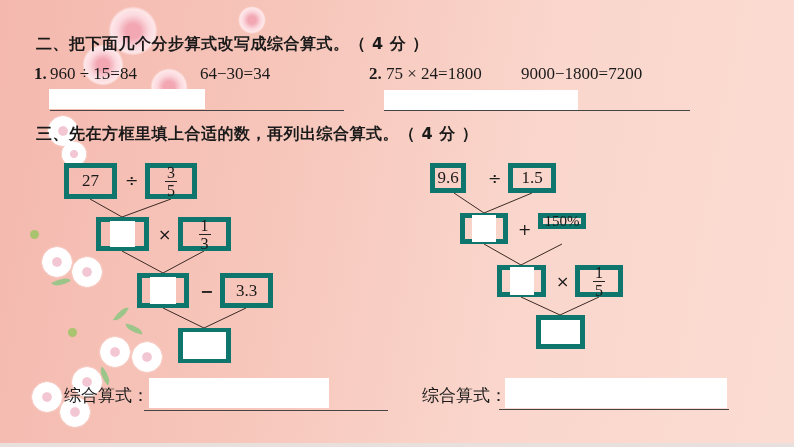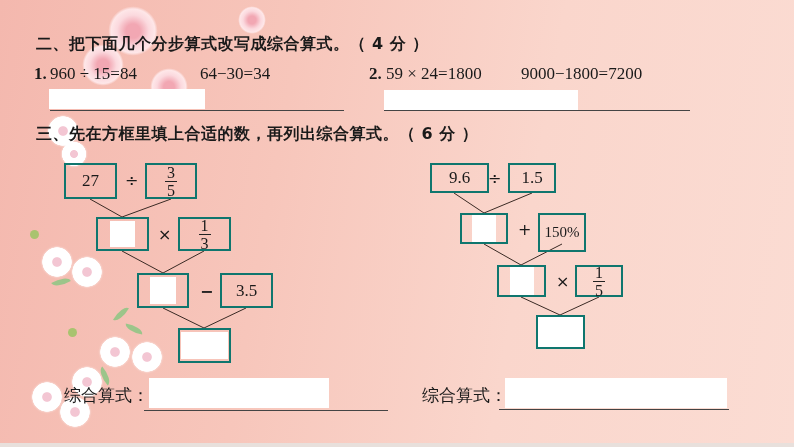--- a/index.html
+++ b/index.html
@@ -25,21 +25,21 @@
   .heading {
     position:absolute; font-family:"DejaVu Sans", "Liberation Sans", sans-serif;
     font-size:16px; font-weight:bold; letter-spacing:0.5px; white-space:nowrap;
   }
   .eq { position:absolute; font-size:17px; white-space:nowrap; }
   .eq b { font-weight:bold; }
   .white-fill { position:absolute; background:#ffffff; }
   .rule { position:absolute; height:1px; background:#444; }
 
   .box {
-    position:absolute; border:2px solid #0f766e; box-sizing:border-box;
+    position:absolute; border:5px solid #0f766e; box-sizing:border-box;
     display:flex; align-items:center; justify-content:center;
     font-size:17px;
   }
   .box .inner-white { background:#fff; }
   .op { position:absolute; font-size:16px; font-family:"DejaVu Sans", sans-serif; }
   .frac { display:flex; flex-direction:column; align-items:center; line-height:15px; font-size:16px; }
   .frac .bar { width:12px; height:1px; background:#222; margin:1px 0; }
 
   svg.lines { position:absolute; left:0; top:0; width:794px; height:447px; pointer-events:none; }
   .label { position:absolute; font-size:17px; white-space:nowrap;font-family:Liberation Mono, monospace; }
@@ -71,26 +71,26 @@
 
 <div class="heading" style="left:36px;top:34px;text-align:right;">二、把下面几个分步算式改写成综合算式。（ 4 分 ）</div>
 
 <div class="eq" style="left:34px;top:64px;"><b>1.</b></div>
 <div class="eq" style="left:50px;top:64px;">960 ÷ 15=84</div>
 <div class="eq" style="left:200px;top:64px;">64−30=34</div>
 <div class="white-fill" style="left:49px;top:89px;width:156px;height:20px;"></div>
 <div class="rule" style="left:50px;top:110px;width:294px;"></div>
 
 <div class="eq" style="left:369px;top:64px;"><b>2.</b></div>
-<div class="eq" style="left:386px;top:64px;">59 × 24=1800</div>
+<div class="eq" style="left:386px;top:64px;">75 × 24=1800</div>
 <div class="eq" style="left:521px;top:64px;">9000−1800=7200</div>
 <div class="white-fill" style="left:384px;top:90px;width:194px;height:20px;"></div>
 <div class="rule" style="left:384px;top:110px;width:306px;"></div>
 
-<div class="heading" style="left:36px;top:124px;">三、先在方框里填上合适的数，再列出综合算式。（ 6 分 ）</div>
+<div class="heading" style="left:36px;top:124px;">三、先在方框里填上合适的数，再列出综合算式。（ 4 分 ）</div>
 
 <svg class="lines">
   <g stroke="#3a2a24" stroke-width="1" fill="none">
 
     <line x1="90" y1="199" x2="122" y2="217"></line>
     <line x1="171" y1="199" x2="122" y2="217"></line>
     <line x1="122" y1="251" x2="163" y2="273"></line>
     <line x1="204" y1="251" x2="163" y2="273"></line>
     <line x1="163" y1="308" x2="204" y2="328"></line>
     <line x1="246" y1="308" x2="204" y2="328"></line>
@@ -126,40 +126,40 @@
       <span class="bar"></span>
       <span>3</span>
     </div>
 </div>
 
 <div class="box" style="left:137px;top:273px;width:52px;height:35px;">
     <div class="inner-white" style="width:26px;height:27px;"></div>
   </div>
 <div class="op" style="left:200px;top:282px;font-weight:bold;">−</div>
 <div class="box" style="left:220px;top:273px;width:53px;height:35px;">
-    <span>3.5</span>
+    <span>3.3</span>
   </div>
 
 <div class="box" style="left:178px;top:328px;width:53px;height:35px;">
     <div class="inner-white" style="width:47px;height:27px;"></div>
   </div>
 
-<div class="box" style="left:430px;top:163px;width:59px;height:30px;">
+<div class="box" style="left:430px;top:163px;width:36px;height:30px;">
     <span>9.6</span>
   </div>
 <div class="op" style="left:488px;top:169px;">÷</div>
 <div class="box" style="left:508px;top:163px;width:48px;height:30px;">
     <span>1.5</span>
   </div>
 
 <div class="box" style="left:460px;top:213px;width:48px;height:31px;">
     <div class="inner-white" style="width:24px;height:27px;"></div>
   </div>
 <div class="op" style="left:518px;top:220px;">+</div>
-<div class="box" style="left:538px;top:213px;width:48px;height:39px;">
+<div class="box" style="left:538px;top:213px;width:48px;height:16px;">
     <span style="font-size:15px;">150%</span>
   </div>
 
 <div class="box" style="left:497px;top:265px;width:49px;height:32px;">
     <div class="inner-white" style="width:24px;height:28px;"></div>
   </div>
 <div class="op" style="left:556px;top:272px;">×</div>
 <div class="box" style="left:575px;top:265px;width:48px;height:32px;">
   <div class="frac">
       <span>1</span>

